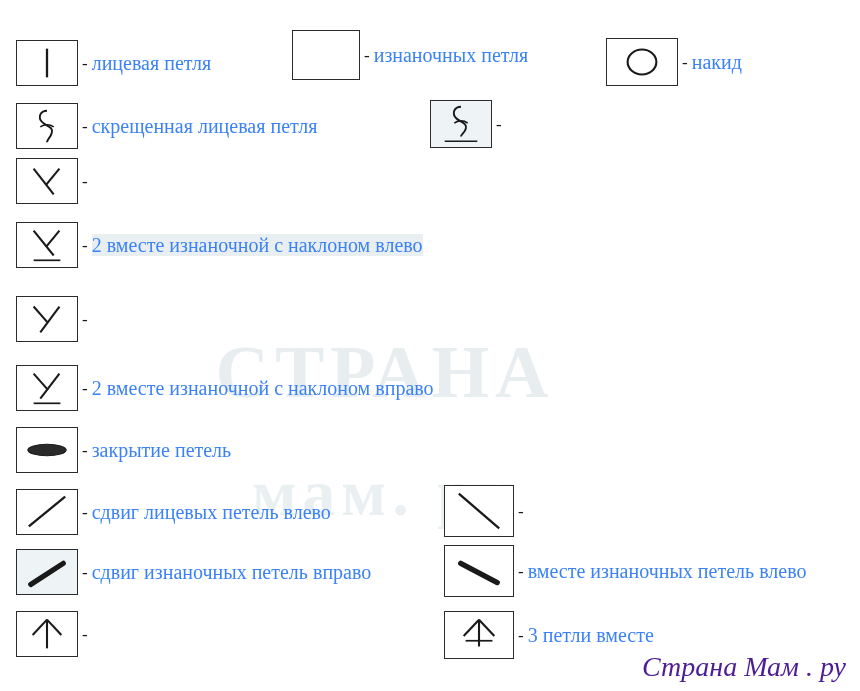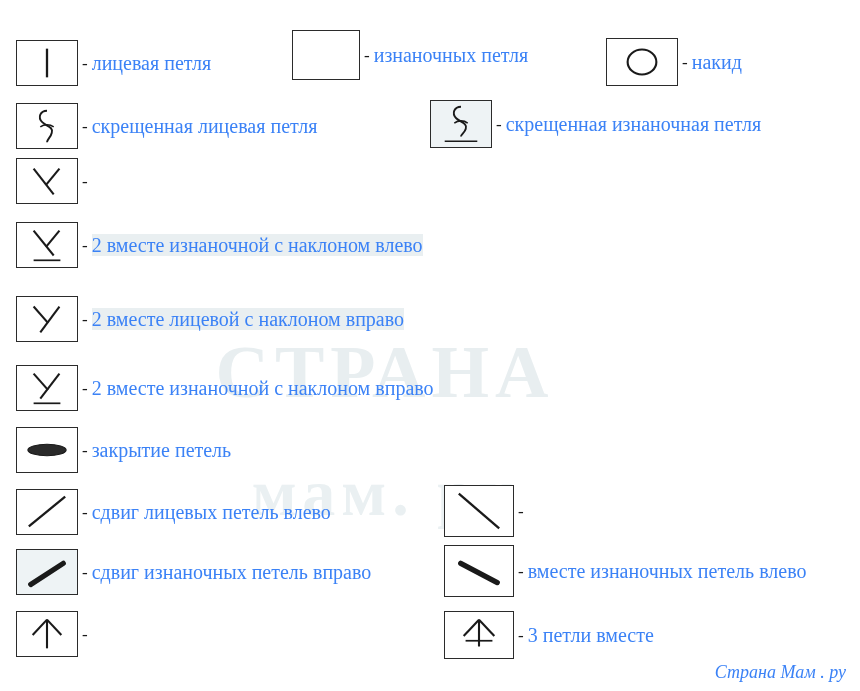--- a/index.html
+++ b/index.html
@@ -68,22 +68,22 @@
     white-space: nowrap;
     line-height: 1.1;
   }
   .label.hl { background: rgba(225,233,236,0.75); font-family: Liberation Serif, serif; }
   .sig {
     position: absolute;
     right: 14px;
     bottom: 8px;
     font-family: "Liberation Serif", serif;
     font-style: italic;
-    font-size: 18px;
-    color: #3b82f6;
+    font-size: 28px;
+    color: #4c1d95;
     white-space: nowrap;
   }
 </style>
 </head>
 <body>
 
 <div id="sheet">
 
   <div class="watermark">СТРАНА</div>
   <div class="watermark wm2">мам. ру</div>
@@ -129,21 +129,20 @@
 
   <div class="row" style="left:430px; top:100px;">
     <div class="sym tinted" style="width:62px;height:48px;">
       <svg viewBox="0 0 62 48">
         <path d="M31 6 C24 6 21 13 26 18 C30 22 38 23 36 29 C35 33 31 35 31 37" fill="none" stroke="#1a1a1a" stroke-width="2"></path>
         <path d="M24 23 C28 20 34 20 38 23" fill="none" stroke="#1a1a1a" stroke-width="1.6"></path>
         <line x1="14" y1="42" x2="48" y2="42" stroke="#1a1a1a" stroke-width="1.8"></line>
       </svg>
     </div>
     <span class="dash">-</span>
-    <span class="label">скрещенная изнаночная петля</span>
   </div>
 
   <div class="row" style="left:16px; top:158px;">
     <div class="sym">
       <svg viewBox="0 0 62 46">
         <line x1="17" y1="10" x2="38" y2="37" stroke="#1a1a1a" stroke-width="2.2"></line>
         <line x1="44" y1="10" x2="30" y2="27" stroke="#1a1a1a" stroke-width="2.2"></line>
       </svg>
     </div>
     <span class="dash">-</span>
@@ -162,21 +161,20 @@
   </div>
 
   <div class="row" style="left:16px; top:296px;">
     <div class="sym">
       <svg viewBox="0 0 62 46">
         <line x1="44" y1="10" x2="24" y2="37" stroke="#1a1a1a" stroke-width="2.2"></line>
         <line x1="17" y1="10" x2="32" y2="27" stroke="#1a1a1a" stroke-width="2.2"></line>
       </svg>
     </div>
     <span class="dash">-</span>
-    <span class="label hl">2 вместе лицевой с наклоном вправо</span>
   </div>
 
   <div class="row" style="left:16px; top:365px;">
     <div class="sym">
       <svg viewBox="0 0 62 46">
         <line x1="44" y1="8" x2="24" y2="34" stroke="#1a1a1a" stroke-width="2.2"></line>
         <line x1="17" y1="8" x2="32" y2="25" stroke="#1a1a1a" stroke-width="2.2"></line>
         <line x1="17" y1="39" x2="45" y2="39" stroke="#1a1a1a" stroke-width="1.8"></line>
       </svg>
     </div>

